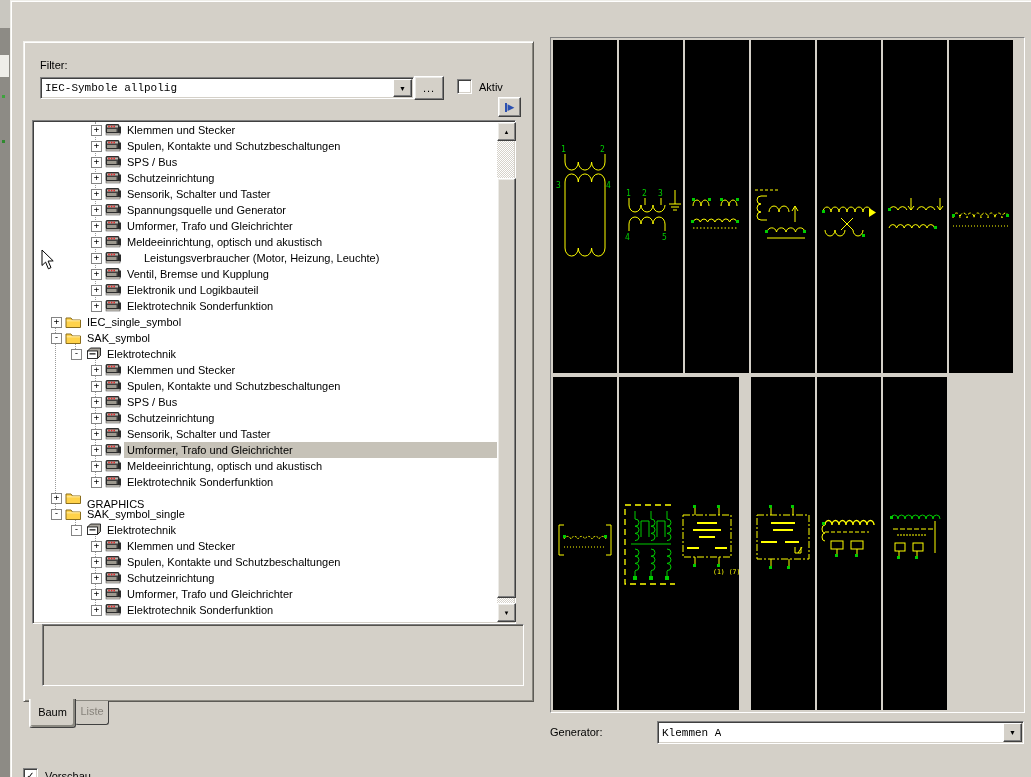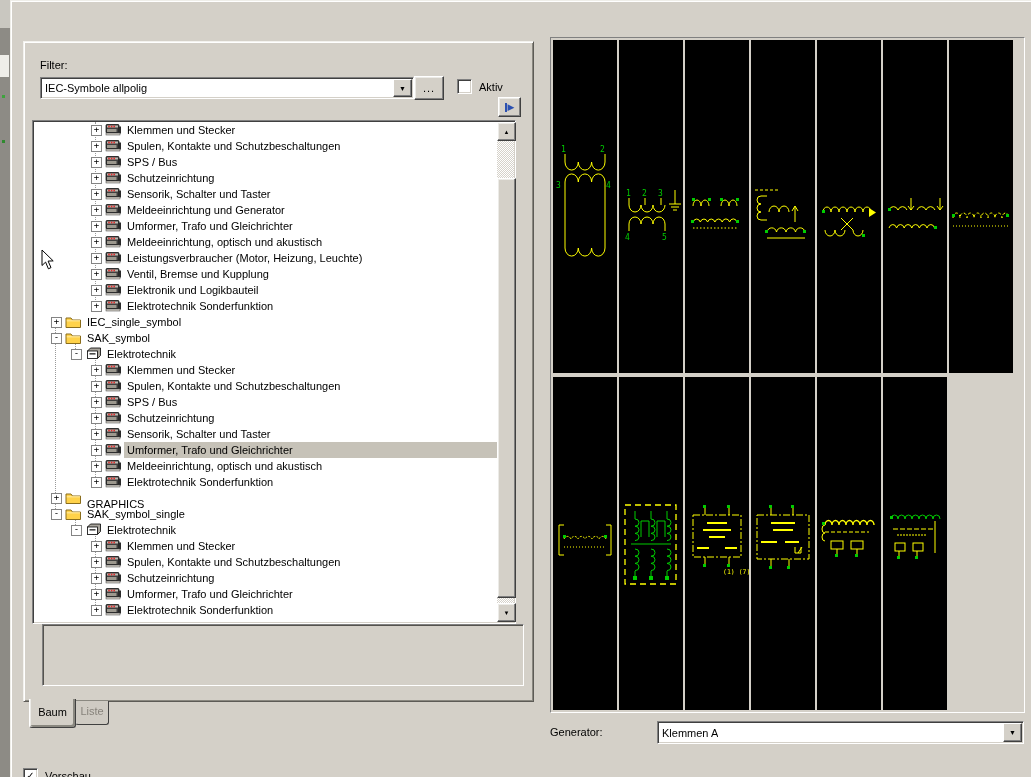--- a/index.html
+++ b/index.html
@@ -24,21 +24,21 @@
   .close-btn{margin-left:auto;width:19px;height:16px;display:grid;place-items:center;
              font-size:10px;font-weight:bold;line-height:1;}
 
   
   .tabpage{position:absolute;left:12px;top:40px;width:509px;height:659px;background:#d4d0c8;
            border:1px solid;border-color:#f3f2ee #5d5b56 #5d5b56 #f3f2ee;
            box-shadow:inset 1px 1px 0 #fff,inset -1px -1px 0 #8a8880;}
   .filter-label{position:absolute;left:16px;top:17px;}
   .combo{position:absolute;background:#fff;border:1px solid;border-color:#808080 #fff #fff #808080;
          box-shadow:inset 1px 1px 0 #404040,inset -1px -1px 0 #d4d0c8;display:flex;align-items:center;}
-  .combo-text{padding-left:4px;white-space:nowrap;overflow:hidden;}
+  .combo-text{padding-left:4px;white-space:nowrap;overflow:hidden;font-family:Liberation Mono, monospace;}
   .combo-btn{position:absolute;right:1px;top:1px;bottom:1px;width:17px;background:#d4d0c8;
              border:1px solid;border-color:#fff #404040 #404040 #fff;box-shadow:inset -1px -1px 0 #808080;
              display:grid;place-items:center;font-size:7px;line-height:1;}
   .filter-combo{left:16px;top:35px;width:372px;height:20px;}
   .browse-btn{position:absolute;left:390px;top:34px;width:28px;height:22px;display:grid;place-items:center;
               font-size:11px;letter-spacing:1px;}
   .cbrow{position:absolute;display:flex;align-items:center;gap:7px;white-space:nowrap;}
   .cb{width:13px;height:13px;background:#fff;border:1px solid;border-color:#808080 #fff #fff #808080;
       box-shadow:inset 1px 1px 0 #404040,inset -1px -1px 0 #d4d0c8;display:grid;place-items:center;
       font-size:10px;line-height:1;flex:0 0 13px;}
@@ -232,21 +232,21 @@
                     <rect x="1" y="1.5" width="13" height="8.5" rx="1" fill="#3f3f3f" stroke="#000" stroke-width="0.7"></rect>
                     <rect x="2" y="2.5" width="11" height="2" fill="#bfbcb4"></rect>
                     <circle cx="4" cy="3.5" r="0.9" fill="#dd2f2f"></circle>
                     <circle cx="6.6" cy="3.5" r="0.9" fill="#dd2f2f"></circle>
                     <circle cx="9.2" cy="3.5" r="0.9" fill="#dd2f2f"></circle>
                     <rect x="2" y="6" width="9.5" height="3" fill="#9c988e"></rect>
                     <rect x="14" y="3.5" width="2" height="7" fill="#2a2a2a"></rect>
                     <rect x="1" y="10" width="14" height="2" fill="#d3cfc7" stroke="#3f3f3f" stroke-width="0.5"></rect>
                   </svg>
                 </span>
-                <span class="tlabel" style="left: 90px;">Meldeeinrichtung und Generator</span>
+                <span class="tlabel" style="left: 90px;">Spannungsquelle und Generator</span>
               </div>
               <div class="trow">
                 <span class="expand" style="left: 57px;">+</span>
                 <span class="ticon" style="left: 71px;">
                   <svg width="17" height="13" viewBox="0 0 17 13">
                     <rect x="1" y="1.5" width="13" height="8.5" rx="1" fill="#3f3f3f" stroke="#000" stroke-width="0.7"></rect>
                     <rect x="2" y="2.5" width="11" height="2" fill="#bfbcb4"></rect>
                     <circle cx="4" cy="3.5" r="0.9" fill="#dd2f2f"></circle>
                     <circle cx="6.6" cy="3.5" r="0.9" fill="#dd2f2f"></circle>
                     <circle cx="9.2" cy="3.5" r="0.9" fill="#dd2f2f"></circle>
@@ -280,21 +280,21 @@
                     <rect x="1" y="1.5" width="13" height="8.5" rx="1" fill="#3f3f3f" stroke="#000" stroke-width="0.7"></rect>
                     <rect x="2" y="2.5" width="11" height="2" fill="#bfbcb4"></rect>
                     <circle cx="4" cy="3.5" r="0.9" fill="#dd2f2f"></circle>
                     <circle cx="6.6" cy="3.5" r="0.9" fill="#dd2f2f"></circle>
                     <circle cx="9.2" cy="3.5" r="0.9" fill="#dd2f2f"></circle>
                     <rect x="2" y="6" width="9.5" height="3" fill="#9c988e"></rect>
                     <rect x="14" y="3.5" width="2" height="7" fill="#2a2a2a"></rect>
                     <rect x="1" y="10" width="14" height="2" fill="#d3cfc7" stroke="#3f3f3f" stroke-width="0.5"></rect>
                   </svg>
                 </span>
-                <span class="tlabel" style="left: 90px;">Leistungsverbraucher (Motor, Heizung, Leuchte)</span>
+                <span class="tlabel" style="left: 107px;">Leistungsverbraucher (Motor, Heizung, Leuchte)</span>
               </div>
               <div class="trow">
                 <span class="expand" style="left: 57px;">+</span>
                 <span class="ticon" style="left: 71px;">
                   <svg width="17" height="13" viewBox="0 0 17 13">
                     <rect x="1" y="1.5" width="13" height="8.5" rx="1" fill="#3f3f3f" stroke="#000" stroke-width="0.7"></rect>
                     <rect x="2" y="2.5" width="11" height="2" fill="#bfbcb4"></rect>
                     <circle cx="4" cy="3.5" r="0.9" fill="#dd2f2f"></circle>
                     <circle cx="6.6" cy="3.5" r="0.9" fill="#dd2f2f"></circle>
                     <circle cx="9.2" cy="3.5" r="0.9" fill="#dd2f2f"></circle>
@@ -742,21 +742,21 @@
           <path class="gr" d="M16 172 a4 3.6 0 0 1 0 7.2 a4 3.6 0 0 1 0 7.2 a4 3.6 0 0 1 0 7.2
                                M32 172 a4 3.6 0 0 1 0 7.2 a4 3.6 0 0 1 0 7.2 a4 3.6 0 0 1 0 7.2
                                M48 172 a4 3.6 0 0 1 0 7.2 a4 3.6 0 0 1 0 7.2 a4 3.6 0 0 1 0 7.2"></path>
           <path class="gr" d="M16 194 v6 M32 194 v6 M48 194 v6"></path>
           <rect class="gd" x="14" y="199" width="4" height="4"></rect>
             <rect class="gd" x="30" y="199" width="4" height="4"></rect>
           <rect class="gd" x="46" y="199" width="4" height="4"></rect>
         </svg>
       </div>
 
-      <div class="tile" style="left:134px;top:339px">
+      <div class="tile" style="left:124px;top:339px">
         <svg width="64" height="333" viewBox="0 0 64 333">
           <path class="y" d="M20 130 v8 M44 130 v8"></path>
           <rect class="gd" x="18" y="128" width="3" height="3"></rect>
             <rect class="gd" x="42" y="128" width="3" height="3"></rect>
           <rect class="dd" x="8" y="138" width="48" height="42"></rect>
           <path class="y2" d="M22 146 h20 M18 153 h28 M24 160 h16 M12 171 h12 M40 171 h12"></path>
           <path class="y" d="M20 180 v8 M44 180 v8"></path>
           <rect class="gd" x="18" y="187" width="3" height="3"></rect>
             <rect class="gd" x="42" y="187" width="3" height="3"></rect>
           <text class="yt" x="38" y="197">(1) (7)</text>

